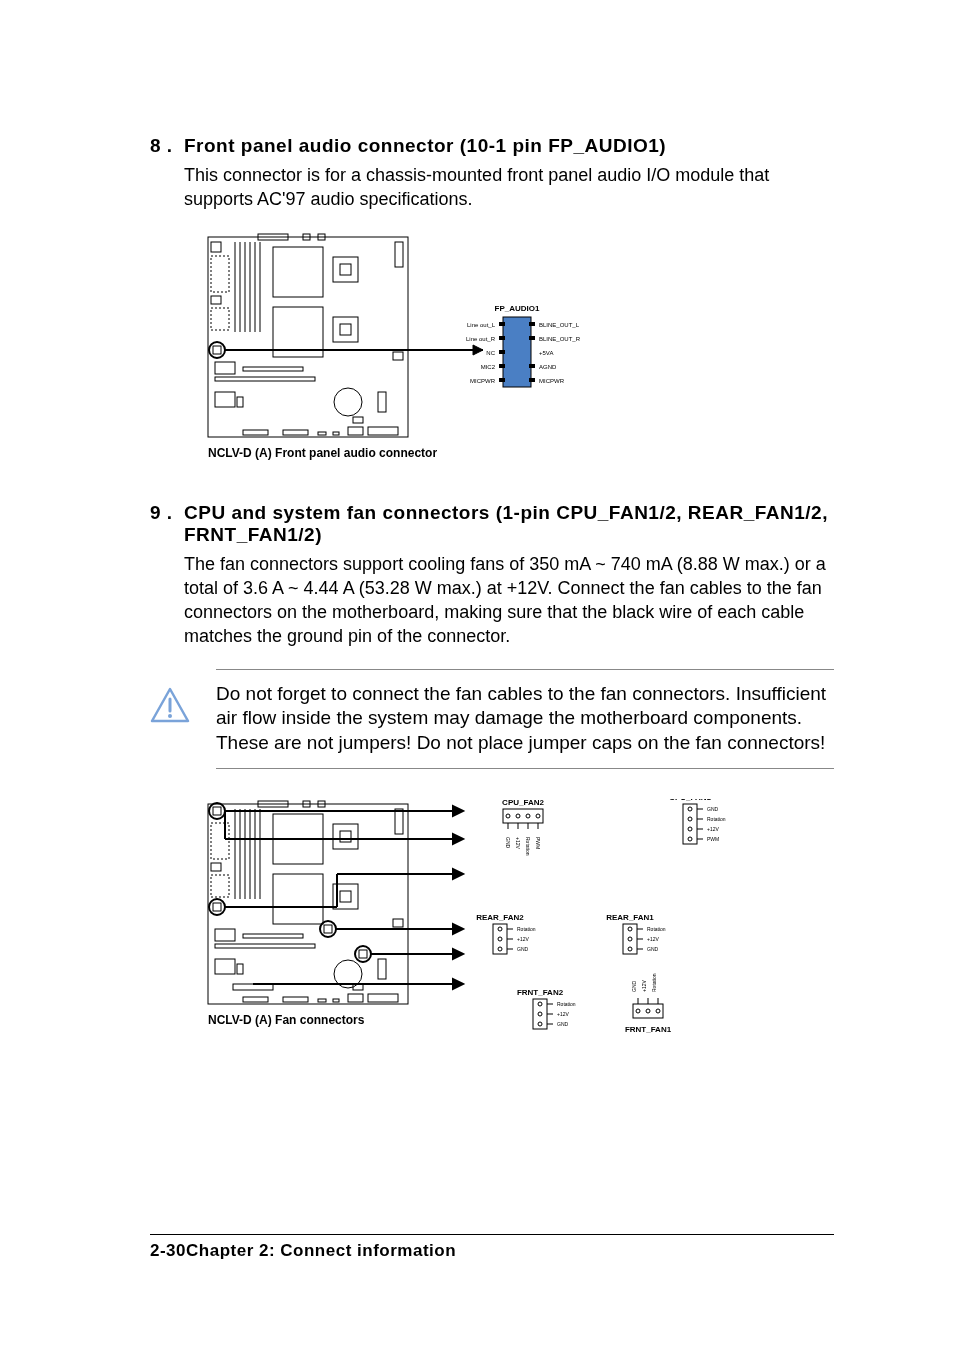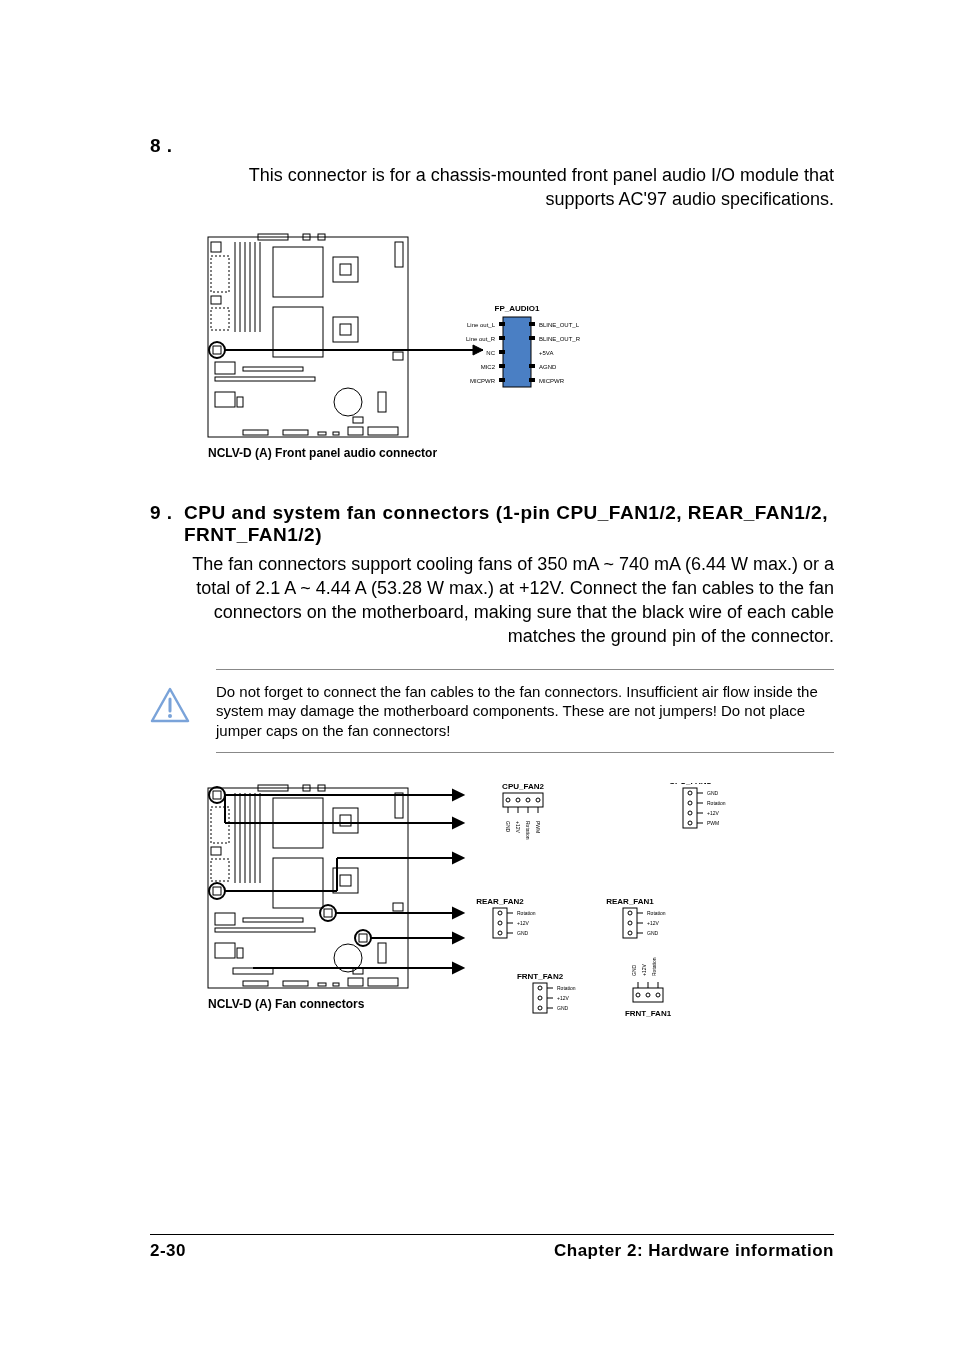--- a/index.html
+++ b/index.html
@@ -23,21 +23,20 @@
   }
   .section-number {
     width: 34px;
     flex-shrink: 0;
   }
   .section-body {
     font-size: 18px;
     line-height: 1.35;
     margin-left: 34px;
     margin-bottom: 20px;
-    text-align: right;
   }
   .diagram-area {
     margin-left: 53px;
     margin-bottom: 40px;
   }
   .note-row {
     display: flex;
     align-items: flex-start;
     margin-left: 0px;
     margin-bottom: 30px;
@@ -46,46 +45,47 @@
     width: 40px;
     flex-shrink: 0;
     margin-right: 26px;
     margin-top: 18px;
   }
   .note-text-wrap {
     flex: 1;
     border-top: 1px solid #888;
     border-bottom: 1px solid #888;
     padding: 12px 0;
-    font-size: 15px;
+    font-size: 19px;
     line-height: 1.3;
   }
   .footer {
     position: absolute;
     left: 150px;
     right: 120px;
     bottom: 90px;
     border-top: 1px solid #000;
     padding-top: 6px;
     display: flex;
-    justify-content: space-between;
+    justify-content: flex-start;
     font-weight: bold;
     font-size: 17px;
     letter-spacing: 0.5px;
   }
   
   .mobo-svg { display: inline-block; vertical-align: top; }
 </style>
 </head>
 <body>
 
 <div class="page">
 
   <div class="section-heading">
     <span class="section-number">8 .</span>
+    <span>Front panel audio connector (10-1 pin FP_AUDIO1)</span>
   </div>
   <div class="section-body">This connector is for a chassis-mounted front panel audio I/O module that supports AC'97 audio specifications.</div>
 
   <div class="diagram-area">
     <svg class="mobo-svg" width="440" height="230" viewBox="0 0 440 230">
 
       <g stroke="#000" stroke-width="1" fill="none">
         <rect x="5" y="5" width="200" height="200"></rect>
 
         <rect x="55" y="2" width="30" height="6"></rect>
@@ -168,21 +168,21 @@
         <text x="14" y="-6" font-size="8" text-anchor="middle" font-weight="bold">FP_AUDIO1</text>
       </g>
       <text x="5" y="225" font-size="12" font-weight="bold">NCLV-D (A) Front panel audio connector</text>
     </svg>
   </div>
 
   <div class="section-heading">
     <span class="section-number">9 .</span>
     <span>CPU and system fan connectors (1-pin CPU_FAN1/2, REAR_FAN1/2, FRNT_FAN1/2)</span>
   </div>
-  <div class="section-body">The fan connectors support cooling fans of 350 mA ~ 740 mA (6.44 W max.) or a total of 2.1 A ~ 4.44 A (53.28 W max.) at +12V. Connect the fan cables to the fan connectors on the motherboard, making sure that the black wire of each cable matches the ground pin of the connector.</div>
+  <div class="section-body">The fan connectors support cooling fans of 350 mA ~ 740 mA (8.88 W max.) or a total of 3.6 A ~ 4.44 A (53.28 W max.) at +12V. Connect the fan cables to the fan connectors on the motherboard, making sure that the black wire of each cable matches the ground pin of the connector.</div>
 
   <div class="note-row">
     <div class="note-icon">
       <svg width="40" height="36" viewBox="0 0 40 36">
         <polygon points="20,2 38,34 2,34" fill="none" stroke="#7aa3d9" stroke-width="2.5" stroke-linejoin="round"></polygon>
         <line x1="20" y1="12" x2="20" y2="24" stroke="#7aa3d9" stroke-width="3" stroke-linecap="round"></line>
         <circle cx="20" cy="29" r="2" fill="#7aa3d9"></circle>
       </svg>
     </div>
     <div class="note-text-wrap">Do not forget to connect the fan cables to the fan connectors. Insufficient air flow inside the system may damage the motherboard components. These are not jumpers! Do not place jumper caps on the fan connectors!</div>
@@ -351,14 +351,14 @@
         <text x="23" y="-12" font-size="5" transform="rotate(-90 23 -12)">Rotation</text>
       </g>
       <text x="5" y="225" font-size="12" font-weight="bold">NCLV-D (A) Fan connectors</text>
     </svg>
   </div>
 
 </div>
 
 <div class="footer">
   <span>2-30</span>
-  <span>Chapter 2: Hardware information</span>
+  <span>Chapter 2: Connect information</span>
 </div>
 
 </body></html>

